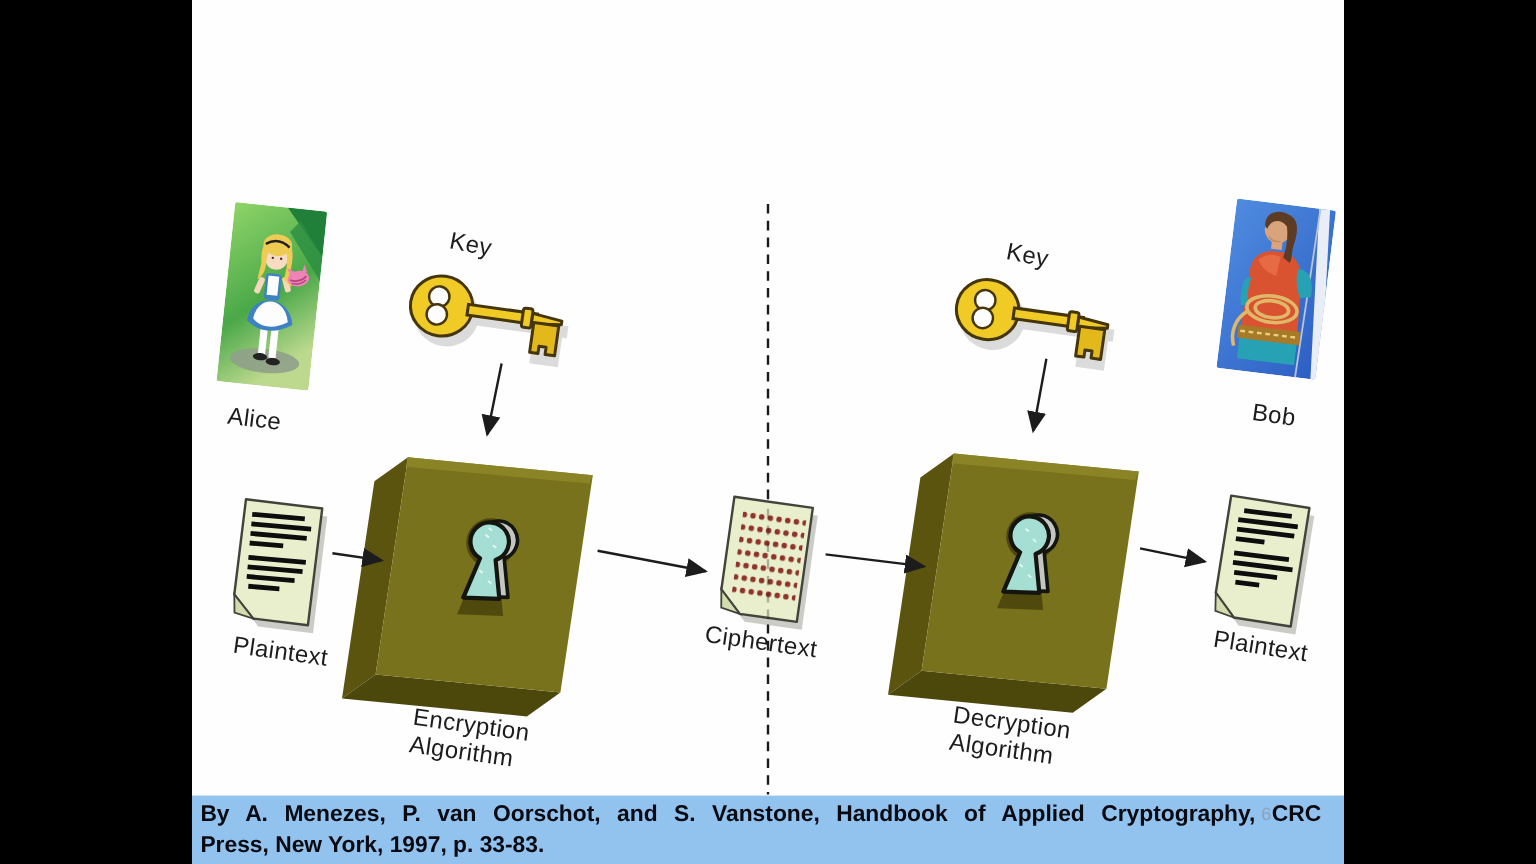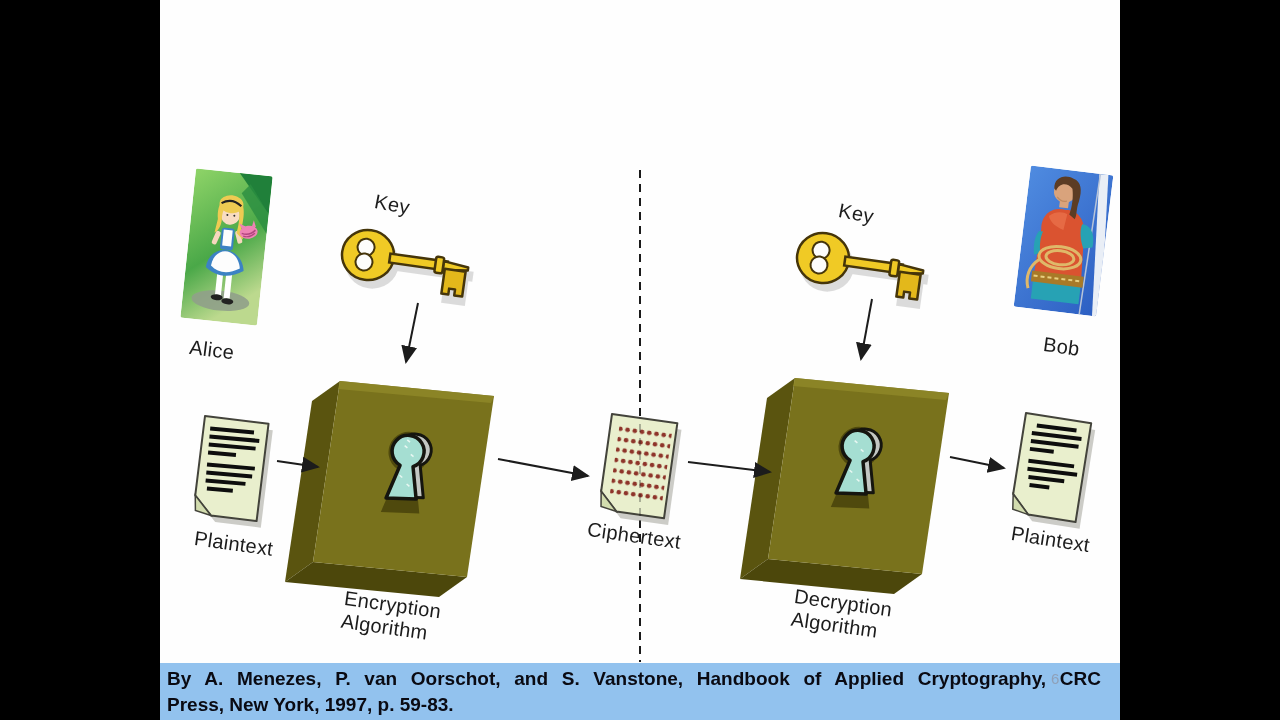--- a/index.html
+++ b/index.html
@@ -244,19 +244,19 @@
       <div>Algorithm</div>
     </div>
     <div class="lab lab-dec">
       <div>Decryption</div>
       <div>Algorithm</div>
     </div>
 
     <div class="banner">
       <span class="pagenum">6</span>
       <div class="cit cit1">By A. Menezes, P. van Oorschot, and S. Vanstone, Handbook of Applied Cryptography, CRC</div>
-      <div class="cit">Press, New York, 1997, p. 59-83.</div>
+      <div class="cit">Press, New York, 1997, p. 33-83.</div>
     </div>
 
   </div>
   <div style="position:absolute;left:0;top:0;width:160px;height:720px;background:#000;"></div>
   <div style="position:absolute;left:1120px;top:0;width:160px;height:720px;background:#000;"></div>
 </div>
 
 </body></html>

